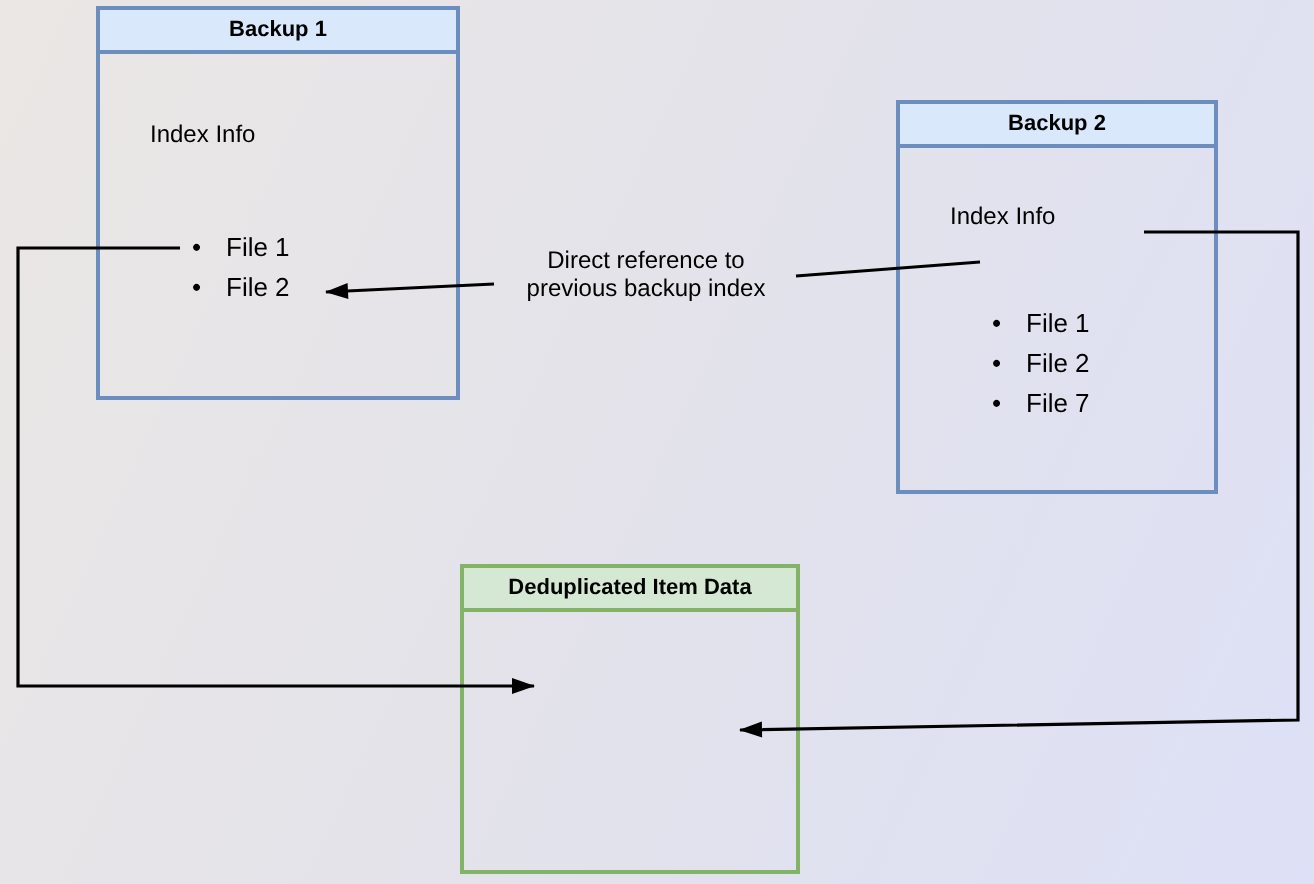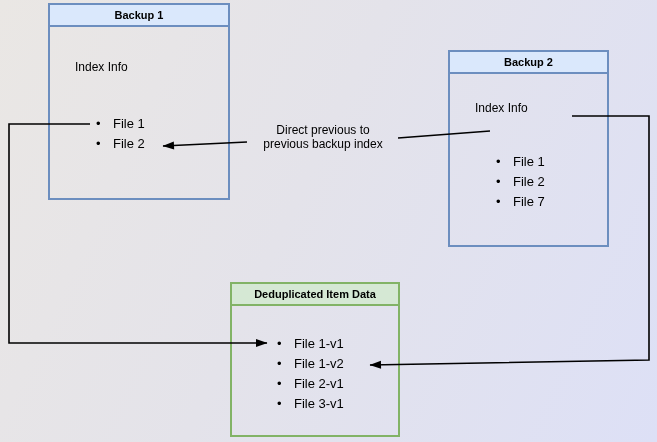--- a/index.html
+++ b/index.html
@@ -97,30 +97,24 @@
     <div class="subtitle">Index Info</div>
     <ul class="items">
       <li>File 1</li>
       <li>File 2</li>
       <li>File 7</li>
     </ul>
   </div>
 
   <div class="dbox green" id="dedup">
     <div class="hdr">Deduplicated Item Data</div>
-    <ul class="items">
-      <li>File 1-v1</li>
-      <li>File 1-v2</li>
-      <li>File 2-v1</li>
-      <li>File 3-v1</li>
-    </ul>
   </div>
 
   <div class="note">
-    <div>Direct previous to</div>
+    <div>Direct reference to</div>
     <div>previous backup index</div>
   </div>
 
   <svg class="arrows" viewBox="0 0 657 442">
     <defs>
       <marker id="ah" markerWidth="14" markerHeight="10" refX="11.5" refY="4.5" orient="auto" markerUnits="userSpaceOnUse">
         <path d="M0.5,0.5 L12,4.5 L0.5,8.5 Z" fill="#000"></path>
       </marker>
     </defs>
     <path d="M 90 124 L 9 124 L 9 343 L 267 343" fill="none" stroke="#000" stroke-width="1.6" marker-end="url(#ah)"></path>

